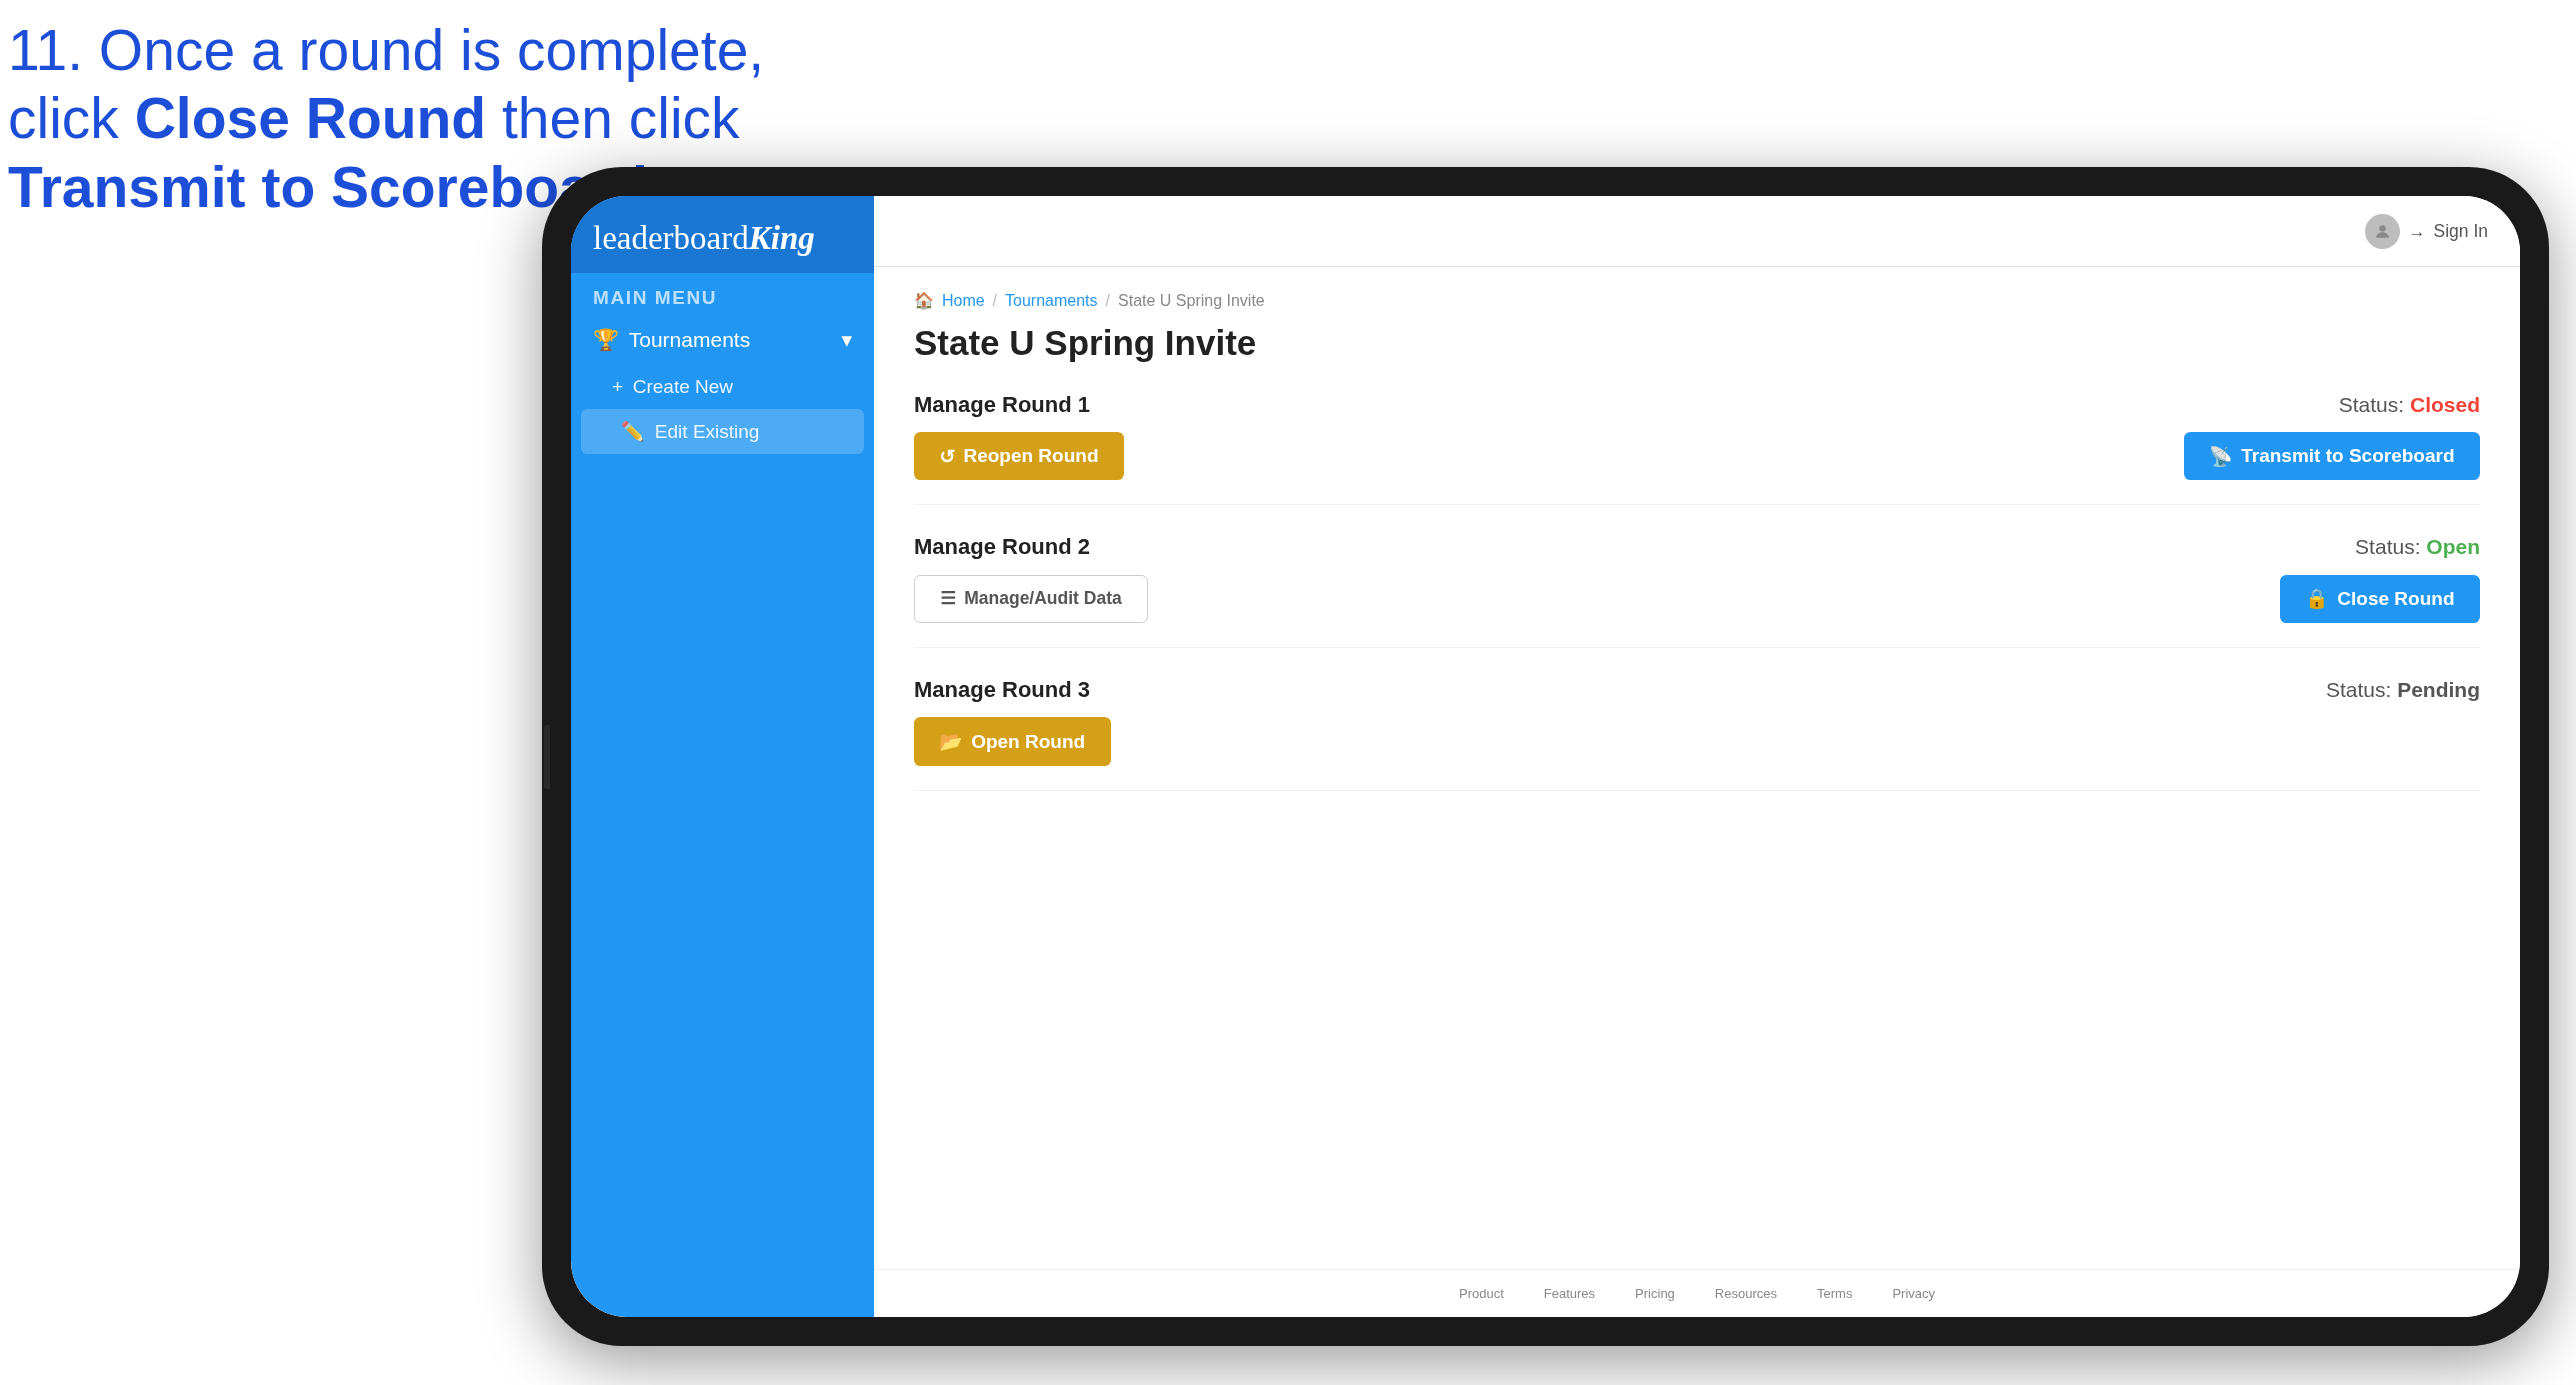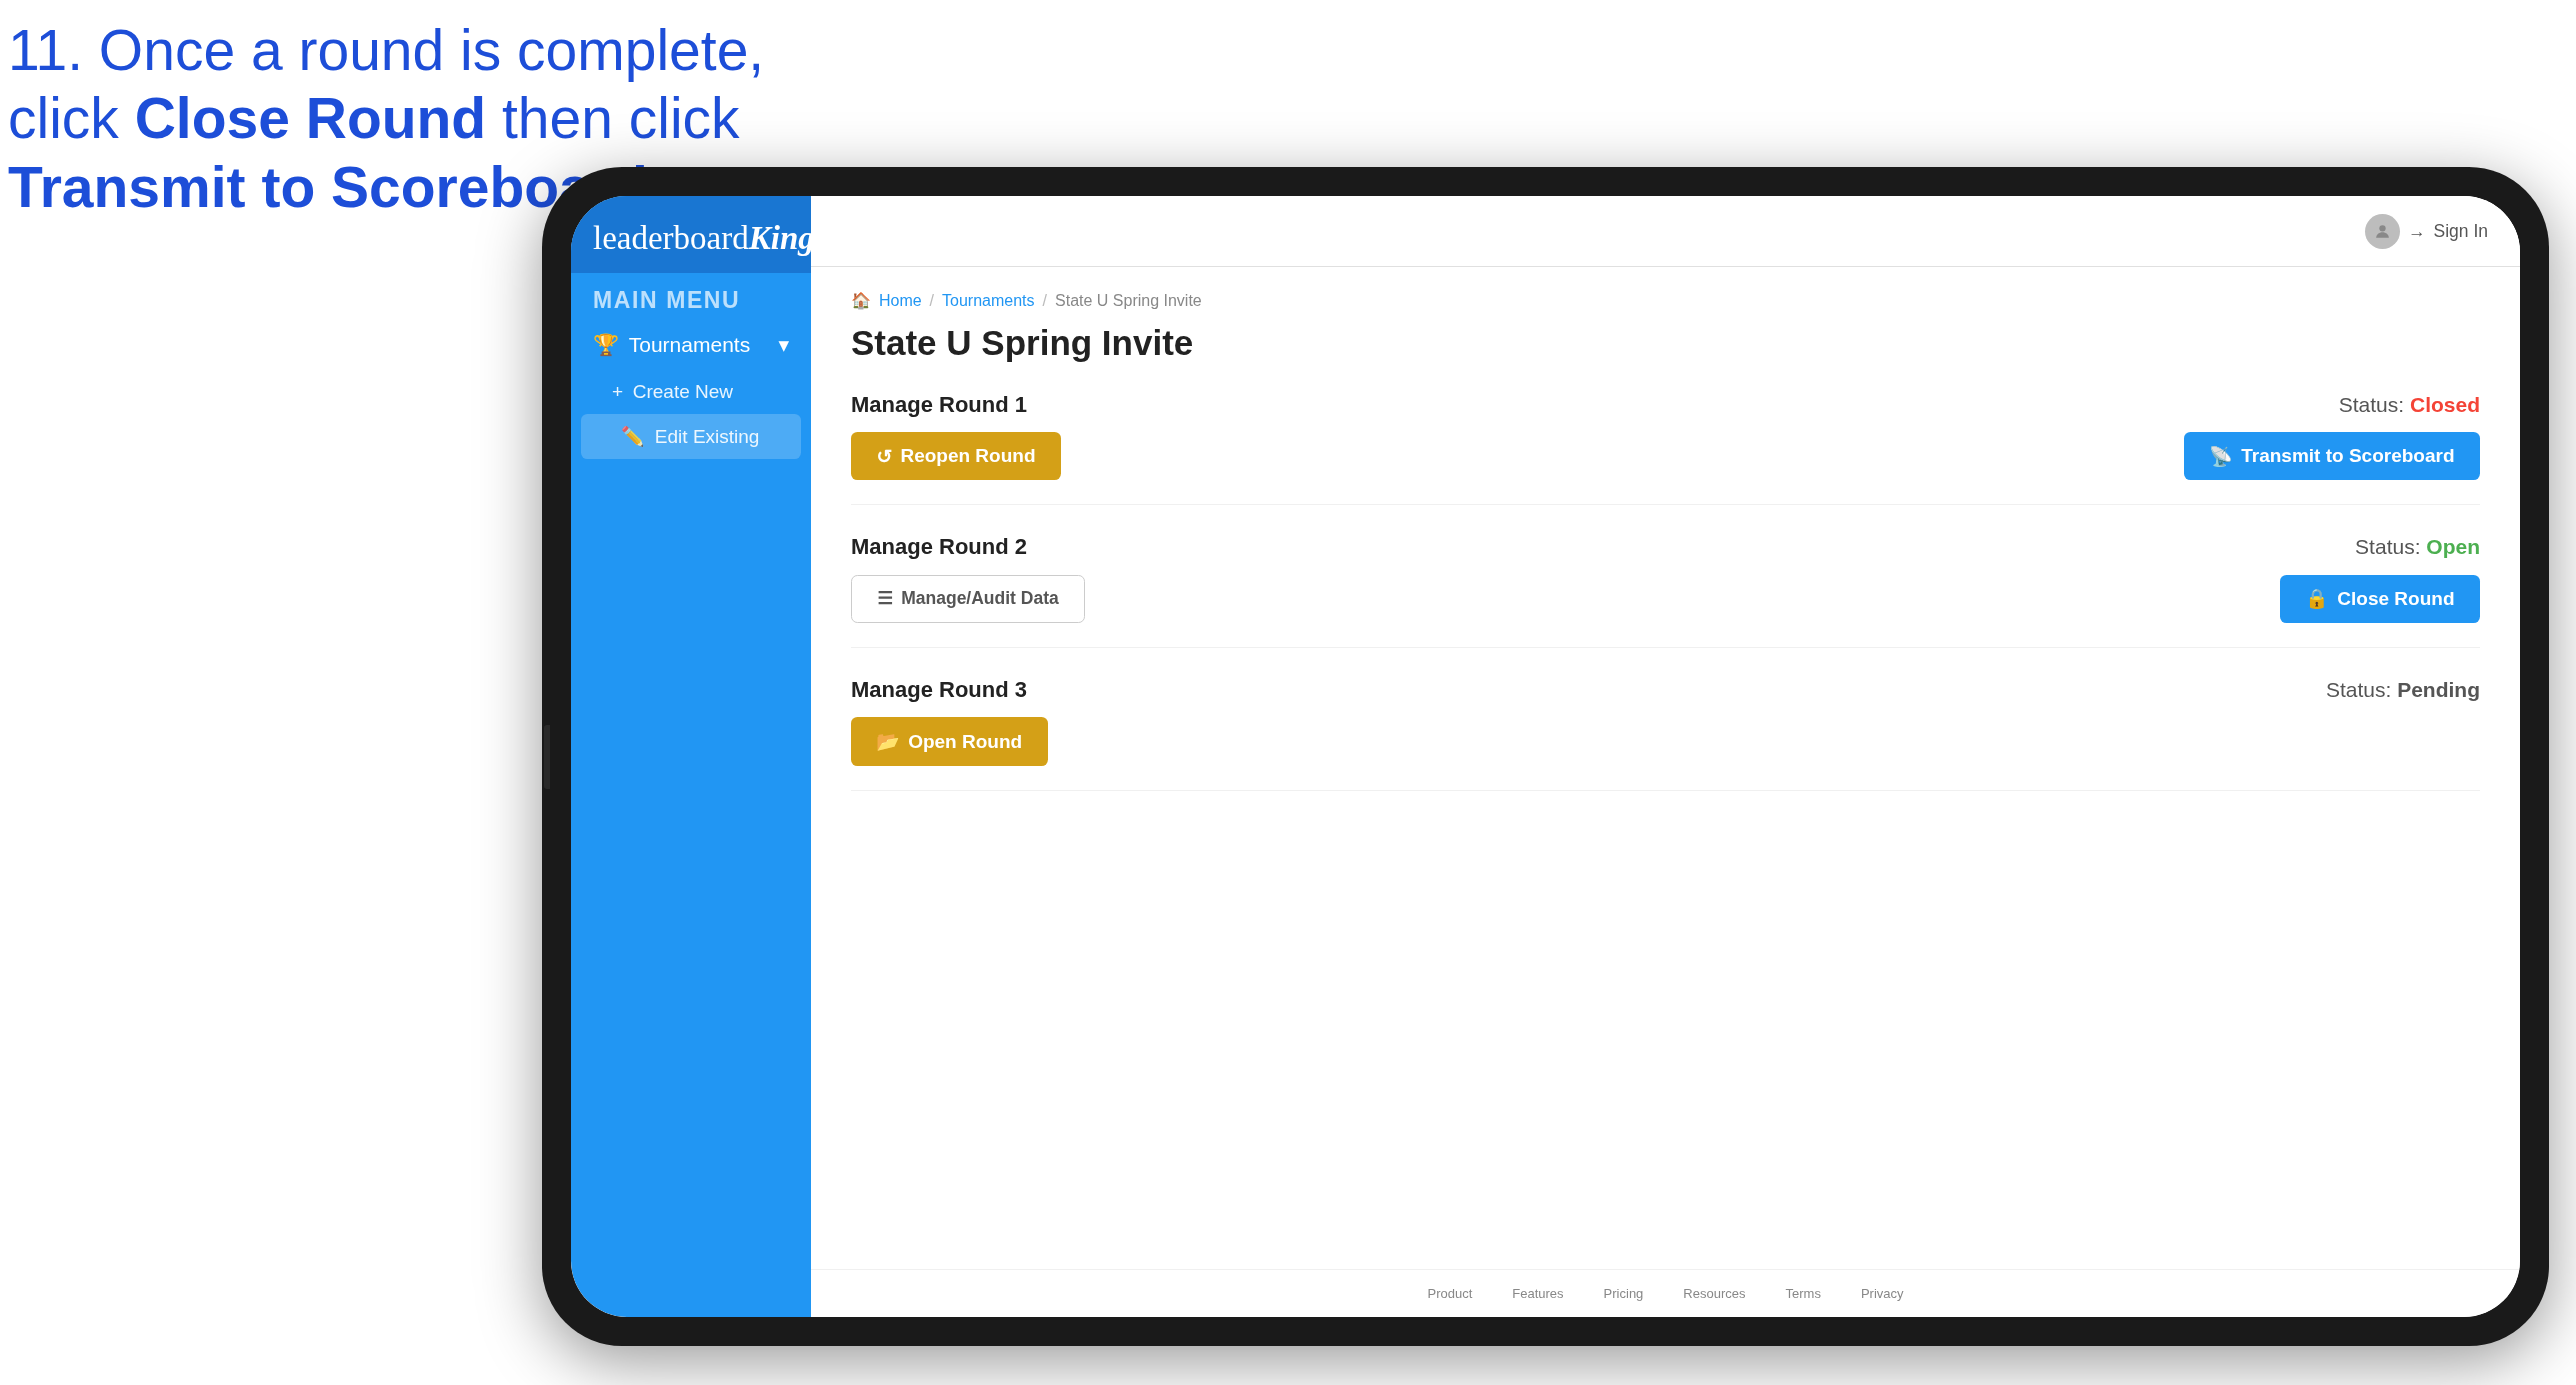--- a/index.html
+++ b/index.html
@@ -62,21 +62,21 @@
 
     
     .app-container {
       display: flex;
       flex: 1;
       overflow: hidden;
     }
 
     
     .sidebar {
-      width: 240px;
+      width: 303px;
       background: #2196F3;
       display: flex;
       flex-direction: column;
       padding: 0;
       border-radius: 0 0 0 56px;
     }
 
     .sidebar-logo {
       padding: 24px 22px 16px;
       background: #1976D2;
@@ -88,21 +88,21 @@
       color: white;
       font-family: Georgia, serif;
     }
     .logo-text .king {
       font-style: italic;
       font-weight: 700;
     }
 
     .sidebar-menu-label {
       padding: 14.3px 22px 6.4px;
-      font-size: 23px;
+      font-size: 19px;
       color: rgba(255,255,255,0.7);
       text-transform: uppercase;
       letter-spacing: 1.6px;
       font-weight: 600;
     }
 
     .sidebar-item {
       display: flex;
       align-items: center;
       justify-content: space-between;

